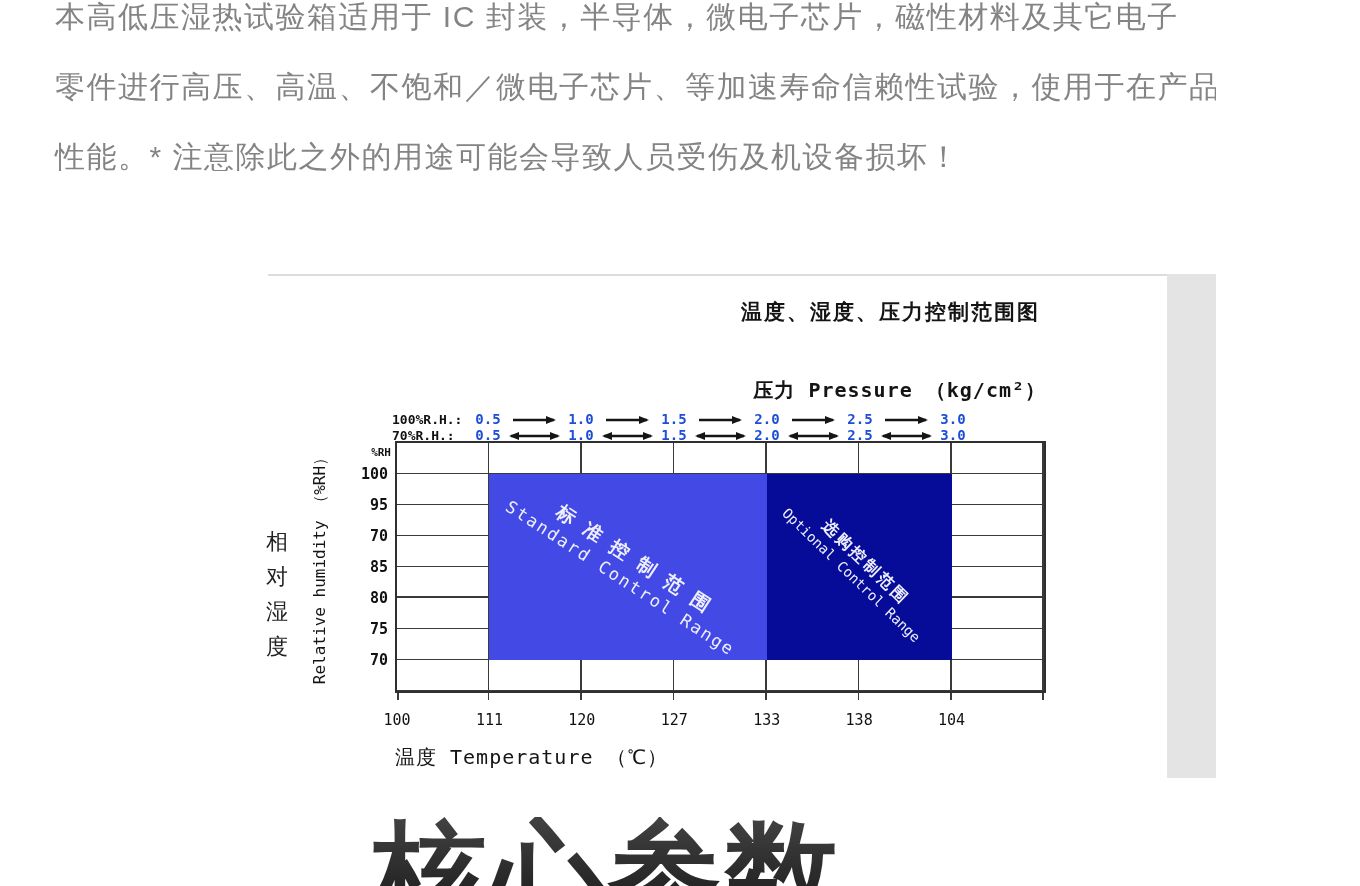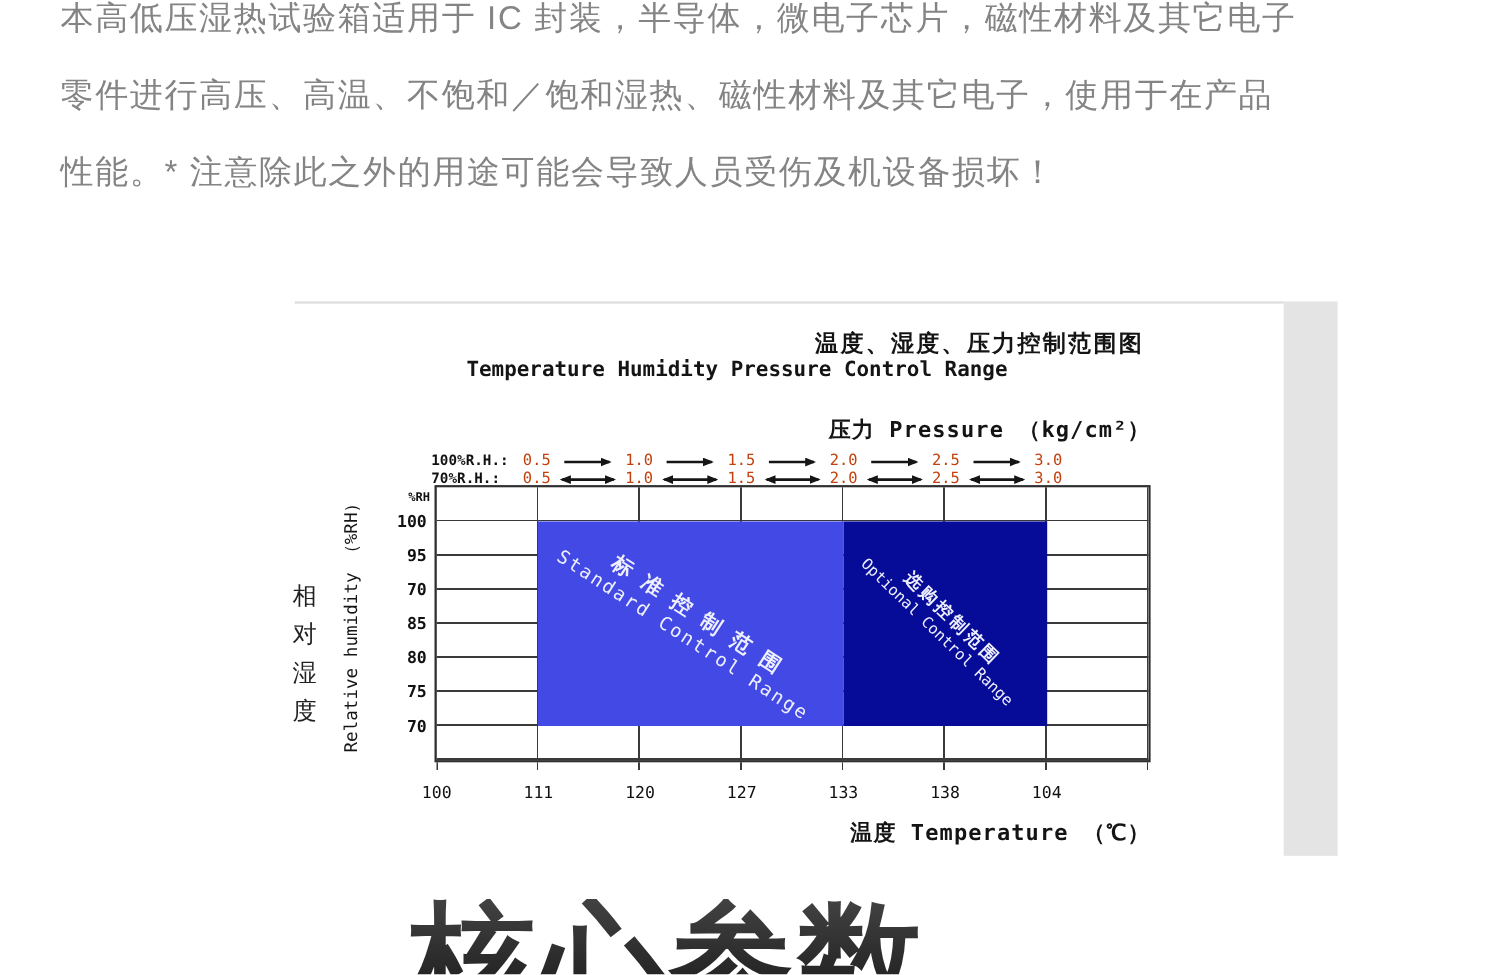--- a/index.html
+++ b/index.html
@@ -20,21 +20,21 @@
     font-size:21px;font-weight:bold;letter-spacing:2px;}
   .fig-title-en{position:absolute;left:300px;top:51px;width:740px;text-align:center;
     font-size:19px;font-weight:bold;}
   .pressure-label{position:absolute;left:395px;top:103px;width:651px;text-align:right;
     font-size:20px;font-weight:600;letter-spacing:1px;}
   
   .prow{position:absolute;left:395px;width:651px;height:16px;}
   .prow1{top:137px;}
   .prow2{top:153px;}
   .pr-label{position:absolute;left:-3px;top:1px;font-size:13px;font-weight:bold;color:#111;}
-  .pv{position:absolute;top:0;transform:translateX(-50%);font-size:14px;font-weight:normal;color:#c2410c;}
+  .pv{position:absolute;top:0;transform:translateX(-50%);font-size:14px;font-weight:bold;color:#1d4ed8;}
   .arr{position:absolute;left:0;top:0;width:651px;height:16px;}
   
   .plot{
     position:absolute;left:395px;top:167px;width:651px;height:252px;box-sizing:border-box;
     border:2px solid #2f2f2f;background-color:#fff;
     background-image:
       repeating-linear-gradient(to right,transparent 0,transparent calc(100%/7 - 1.5px),#3a3a3a calc(100%/7 - 1.5px),#3a3a3a calc(100%/7)),
       repeating-linear-gradient(to bottom,transparent 0,transparent calc(100%/8 - 1.5px),#3a3a3a calc(100%/8 - 1.5px),#3a3a3a calc(100%/8));
   }
   .region{position:absolute;top:12.5%;height:75%;display:flex;align-items:center;justify-content:center;overflow:hidden;}
@@ -54,51 +54,50 @@
   .xtick{position:absolute;top:calc(100% + 20px);transform:translateX(-50%);
     font-size:15px;color:#111;}
   .tickstrip{position:absolute;left:0;right:0;top:calc(100% + 2px);height:7px;
     background-image:
       linear-gradient(to right,#3a3a3a 0,#3a3a3a 1.5px,transparent 1.5px),
       repeating-linear-gradient(to right,transparent 0,transparent calc(100%/7 - 1.5px),#3a3a3a calc(100%/7 - 1.5px),#3a3a3a calc(100%/7));}
   .yaxis-zh{position:absolute;left:263px;top:250px;width:28px;text-align:center;
     font-size:22px;line-height:35px;color:#222;}
   .yaxis-en{position:absolute;left:320px;top:293px;transform:translate(-50%,-50%) rotate(-90deg);
     white-space:nowrap;font-size:16px;color:#151515;}
-  .xaxis-title{position:absolute;left:395px;top:470px;width:651px;text-align:right;
-    font-size:20px;font-weight:700;letter-spacing:1px;}
+  .xaxis-title{position:absolute;left:395px;top:470px;width:651px;text-align:left;
+    font-size:20px;font-weight:400;letter-spacing:1px;}
   
   .sidebar{position:absolute;left:1167px;top:274px;width:139px;height:504px;background:#e4e4e4;
     display:flex;flex-direction:column;align-items:center;justify-content:center;gap:21px;}
   .sidebar-char{font-size:33px;font-weight:600;color:#141414;line-height:1;}
   
   .section-heading{position:absolute;left:0;top:817px;width:100%;margin:0;text-align:center;
     font-size:114px;line-height:1;font-weight:900;letter-spacing:4px;color:#2c2c2c;}
   @supports ((-webkit-background-clip:text) or (background-clip:text)){
     .section-heading{
       background:linear-gradient(180deg,#424242 0%,#161616 95%);
       -webkit-background-clip:text;background-clip:text;color:transparent;}
   }
 </style>
 </head>
 <body>
 
 <div class="page">
 
   <div class="intro">
     <div class="intro-line">本高低压湿热试验箱适用于 IC 封装，半导体，微电子芯片，磁性材料及其它电子</div>
-    <div class="intro-line">零件进行高压、高温、不饱和／饱和湿热、磁性材料及其它电子，使用于在产品</div>
+    <div class="intro-line">零件进行高压、高温、不饱和／微电子芯片、等加速寿命信赖性试验，使用于在产品</div>
     <div class="intro-line">性能。* 注意除此之外的用途可能会导致人员受伤及机设备损坏！</div>
   </div>
 
   <div class="figure-divider"></div>
 
   <div class="figure">
     <div class="fig-title-zh">温度、湿度、压力控制范围图</div>
-    <div class="fig-title-en mono">Temperature Humidity Pressure Control Range</div>
     <div class="pressure-label mono">压力 Pressure （kg/cm²）</div>
 
     <div class="prow prow1">
       <svg class="arr" viewBox="0 0 651 16">
         <defs>
           <marker id="ah" markerWidth="10" markerHeight="9" refX="8" refY="4" orient="auto-start-reverse" markerUnits="userSpaceOnUse">
             <path d="M0,0 L10,4 L0,8 Z" fill="#151515"></path>
           </marker>
         </defs>
         <line x1="118" y1="9" x2="159" y2="9" stroke="#151515" stroke-width="2.4" marker-end="url(#ah)"></line>

